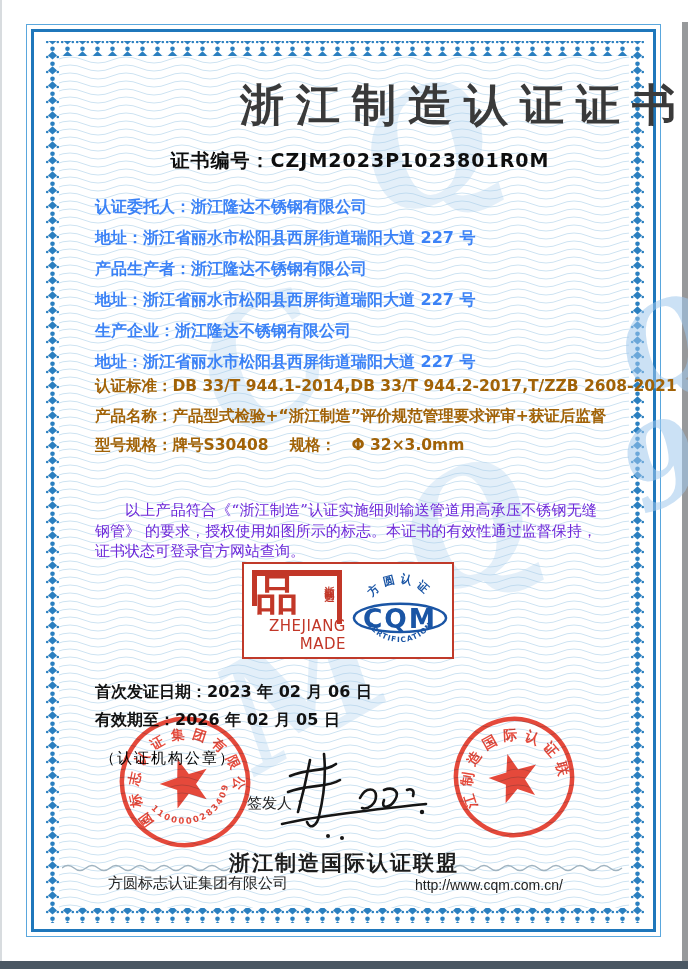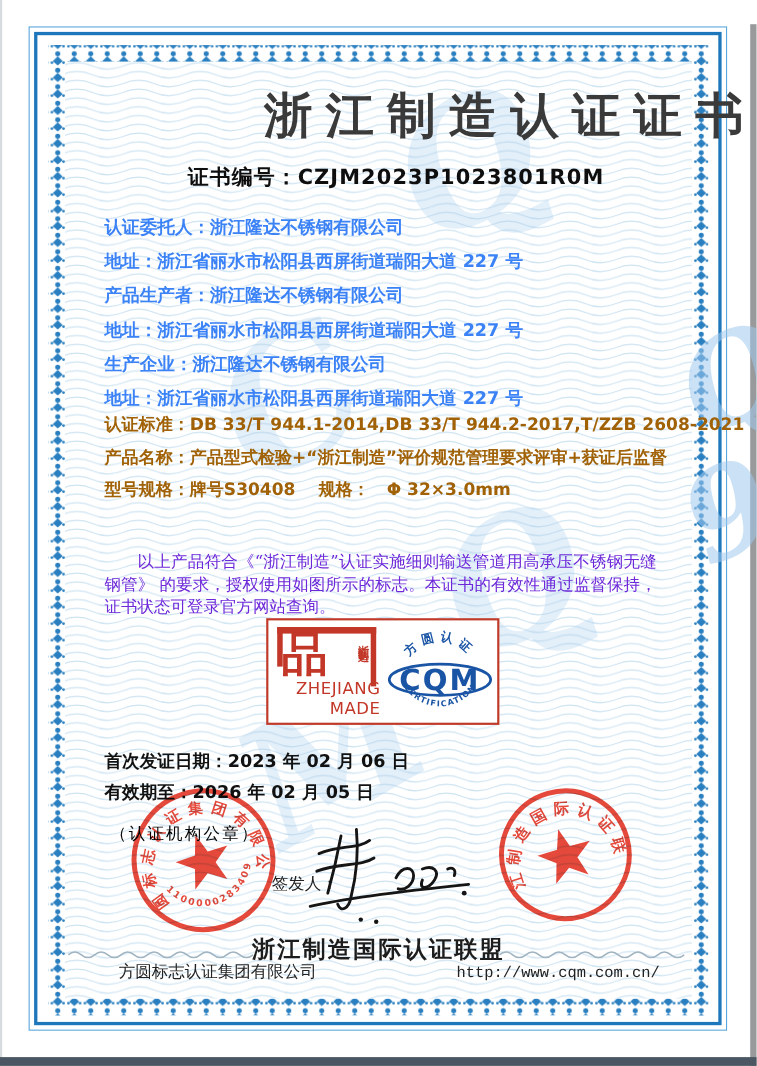--- a/index.html
+++ b/index.html
@@ -50,21 +50,21 @@
   .sealnote{position:absolute;left:100px;top:749px;font-size:15px;color:#000000;
             letter-spacing:2px;z-index:2;}
   .issuer{position:absolute;left:247px;top:794px;font-size:15px;color:#222;z-index:2;}
   .seal{position:absolute;z-index:4;mix-blend-mode:multiply;opacity:0.88;}
   .sig{position:absolute;left:276px;top:750px;z-index:5;}
   
   .f-title{position:absolute;left:0;top:849px;width:688px;text-align:center;z-index:2;
            font-size:21px;font-weight:bold;color:#1d1d1d;letter-spacing:2px;}
   .f-wave{position:absolute;top:862px;z-index:2;}
   .f-org{position:absolute;left:108px;top:874px;font-size:15px;color:#222;z-index:2;}
-  .f-url{position:absolute;left:415px;top:877px;font-family:Liberation Mono, monospace;
+  .f-url{position:absolute;left:415px;top:877px;font-family:Liberation Sans, sans-serif;
          font-size:14px;color:#222;z-index:2;}
 </style>
 </head>
 <body>
 
 <div class="page">
 
   <svg class="bg-svg" width="688" height="969">
     <defs>
       <pattern id="wave" width="56" height="8" patternUnits="userSpaceOnUse">

